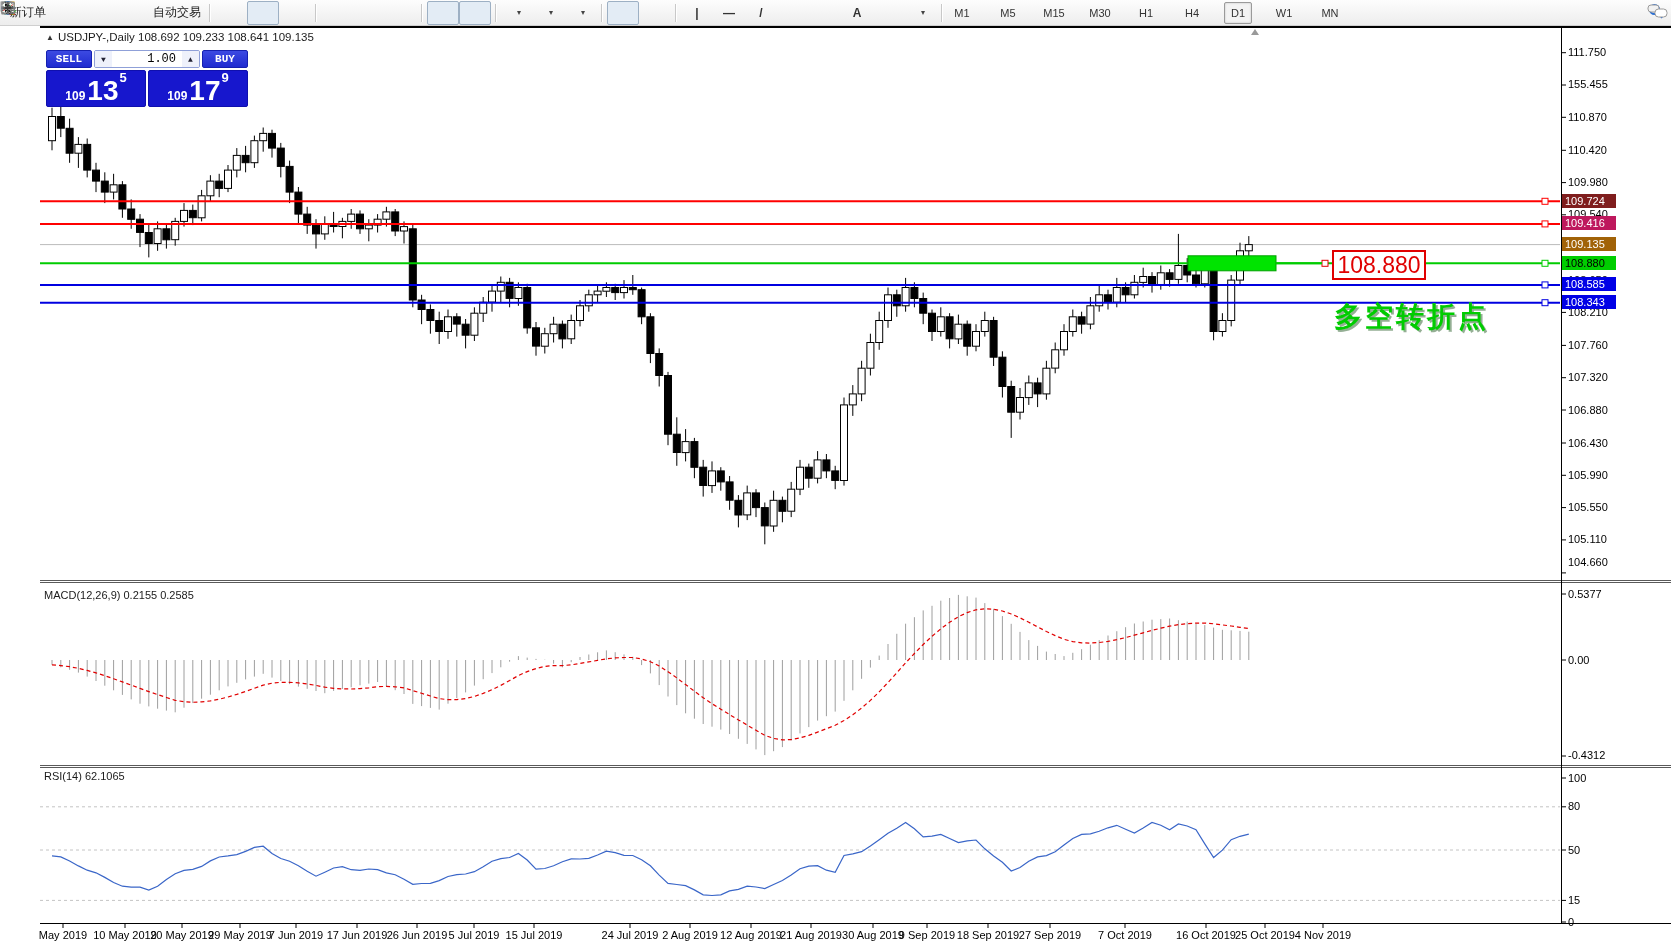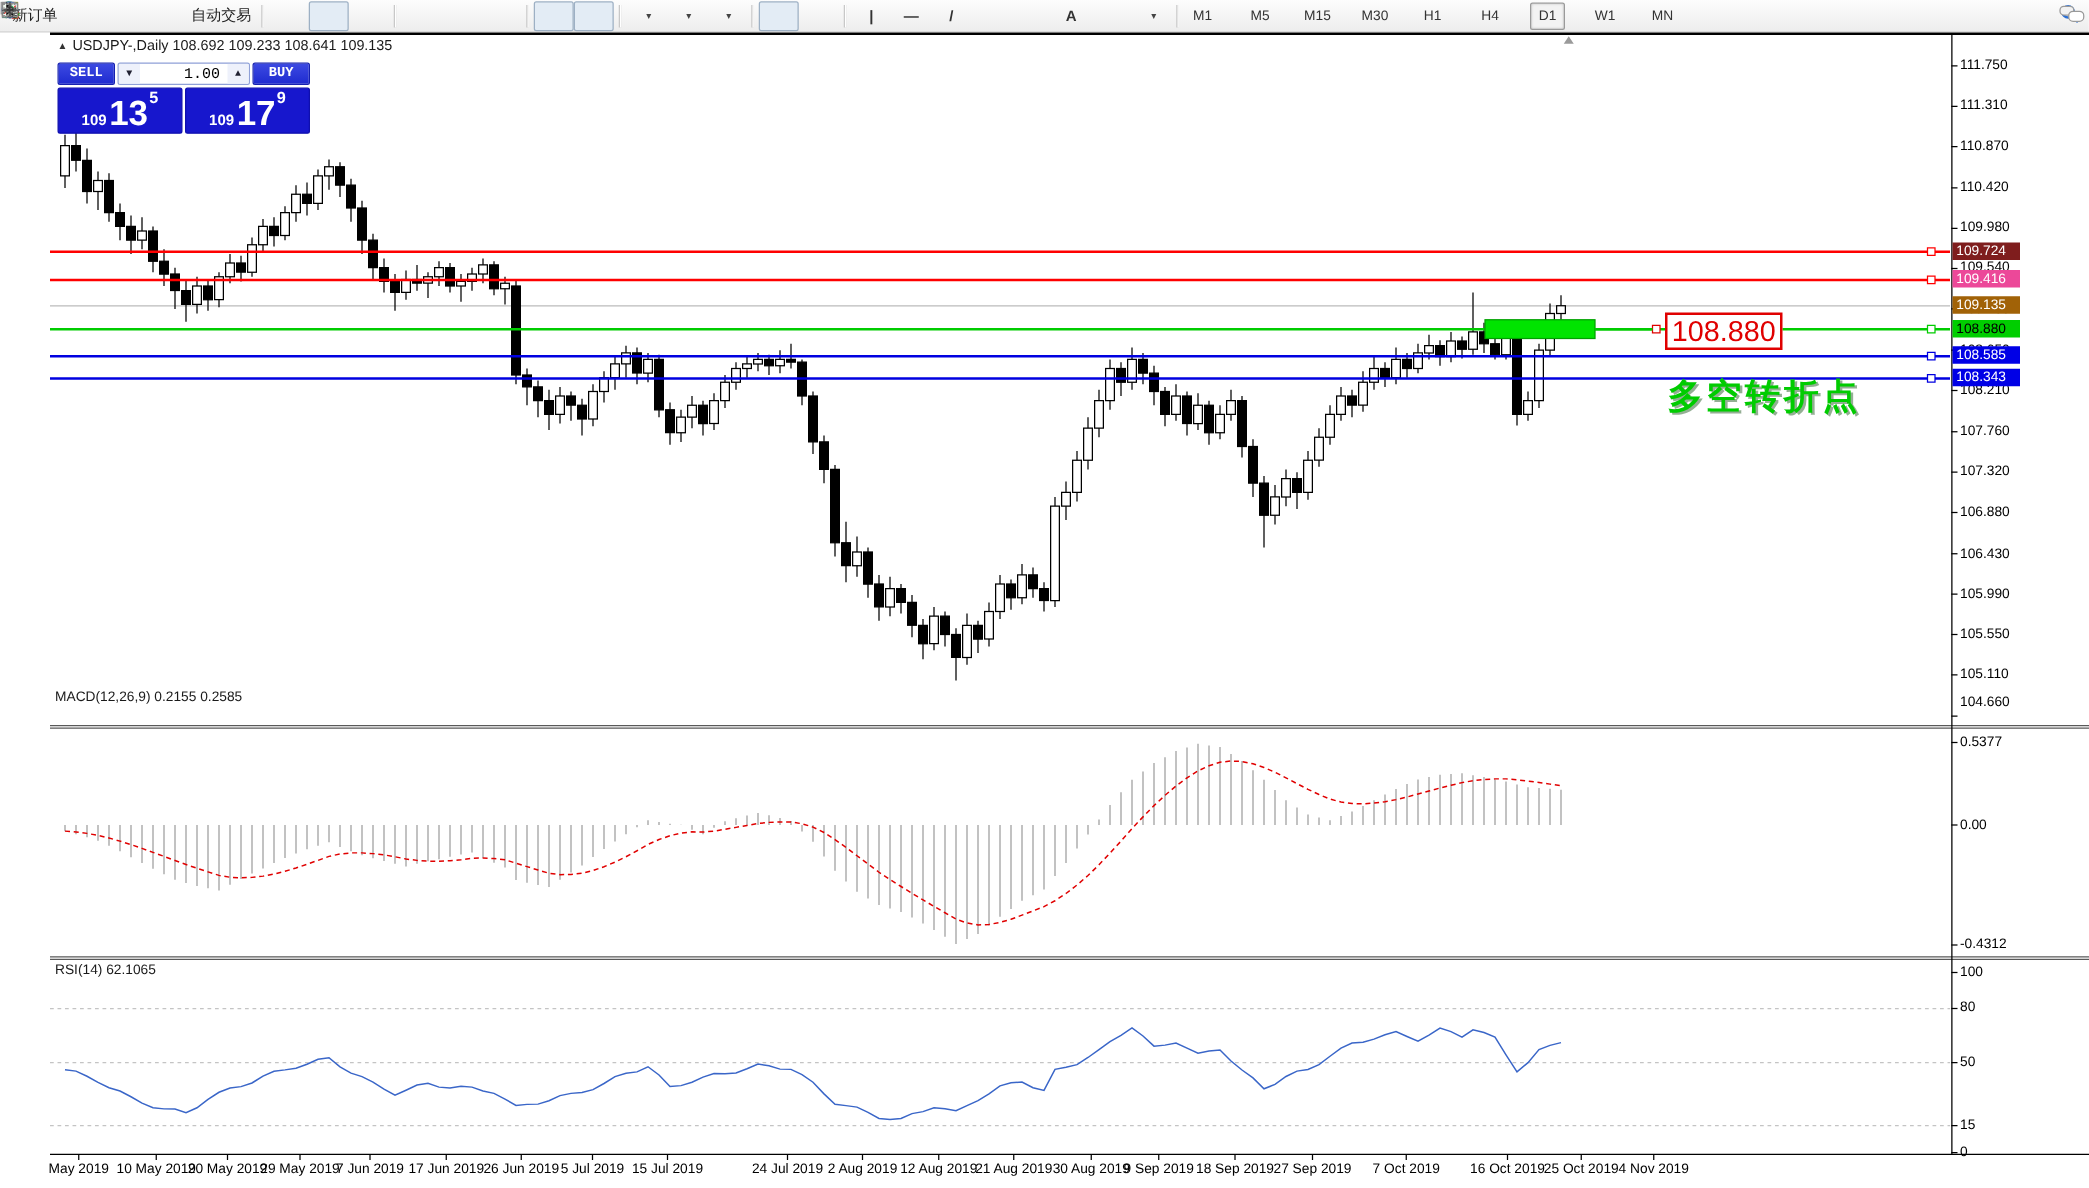--- a/index.html
+++ b/index.html
@@ -811,29 +811,29 @@
     </div>
   </div>
 
   <div class="pane-sep" style="top:554px"></div>
   <div class="pane-sep" style="top:556px"></div>
   <div class="pane-sep" style="top:739px"></div>
   <div class="pane-sep" style="top:741px"></div>
   <div class="axis-bottom"></div>
   <div class="axis-vline"></div>
 
-  <div class="ind-label" style="top:526px">MACD(12,26,9) 0.2155 0.2585</div>
+  <div class="ind-label" style="top:563px">MACD(12,26,9) 0.2155 0.2585</div>
   <div class="ind-label" style="top:744px">RSI(14) 62.1065</div>
 
   <div class="price-box">108.880</div>
   <div class="turning-point">多空转折点</div>
 
   <div id="overlay">
       <div class="tick-lbl" style="top: 20.2px;">111.750</div>
-      <div class="tick-lbl" style="top: 52.4824px;">111.310</div>
+      <div class="tick-lbl" style="top: 52.4824px;">155.455</div>
       <div class="tick-lbl" style="top: 84.7647px;">110.870</div>
       <div class="tick-lbl" style="top: 117.781px;">110.420</div>
       <div class="tick-lbl" style="top: 150.063px;">109.980</div>
       <div class="tick-lbl" style="top: 182.345px;">109.540</div>
       <div class="tick-lbl" style="top: 214.628px;">109.100</div>
       <div class="tick-lbl" style="top: 247.644px;">108.650</div>
       <div class="tick-lbl" style="top: 279.926px;">108.210</div>
       <div class="tick-lbl" style="top: 312.942px;">107.760</div>
       <div class="tick-lbl" style="top: 345.225px;">107.320</div>
       <div class="tick-lbl" style="top: 377.507px;">106.880</div>
@@ -844,21 +844,21 @@
       <div class="tick-lbl" style="top: 530px; text-align: center;">104.660</div>
       <div class="tick-lbl" style="top: 561.524px;">0.5377</div>
       <div class="tick-lbl" style="top: 627.5px;">0.00</div>
       <div class="tick-lbl" style="top: 723.488px;">-0.4312</div>
       <div class="tick-lbl" style="top: 745.5px;">100</div>
       <div class="tick-lbl" style="top: 774.3px;">80</div>
       <div class="tick-lbl" style="top: 817.5px;">50</div>
       <div class="tick-lbl" style="top: 867.9px;">15</div>
       <div class="tick-lbl" style="top: 889.5px;">0</div>
       <div class="price-tag" style="top: 167.846px; background: #7f1d1d; color: rgb(255, 255, 255);">109.724</div>
-      <div class="price-tag" style="top: 190.443px; background: #ec4899; color: rgb(255, 255, 255);">109.416</div>
+      <div class="price-tag" style="top: 190.443px; background: #be185d; color: rgb(255, 255, 255);">109.416</div>
       <div class="price-tag" style="top: 211.06px; background: #a16207; color: rgb(255, 255, 255);">109.135</div>
       <div class="price-tag" style="top: 229.769px; background: rgb(0, 206, 0); color: rgb(0, 0, 0);">108.880</div>
       <div class="price-tag" style="top: 251.413px; background: rgb(0, 0, 230); color: rgb(255, 255, 255);">108.585</div>
       <div class="price-tag" style="top: 269.168px; background: rgb(0, 0, 230); color: rgb(255, 255, 255);">108.343</div>
       <div class="date-lbl" style="left: 23px;">May 2019</div>
       <div class="date-lbl" style="left: 85px;">10 May 2019</div>
       <div class="date-lbl" style="left: 142px;">20 May 2019</div>
       <div class="date-lbl" style="left: 200px;">29 May 2019</div>
       <div class="date-lbl" style="left: 256px;">7 Jun 2019</div>
       <div class="date-lbl" style="left: 317px;">17 Jun 2019</div>

